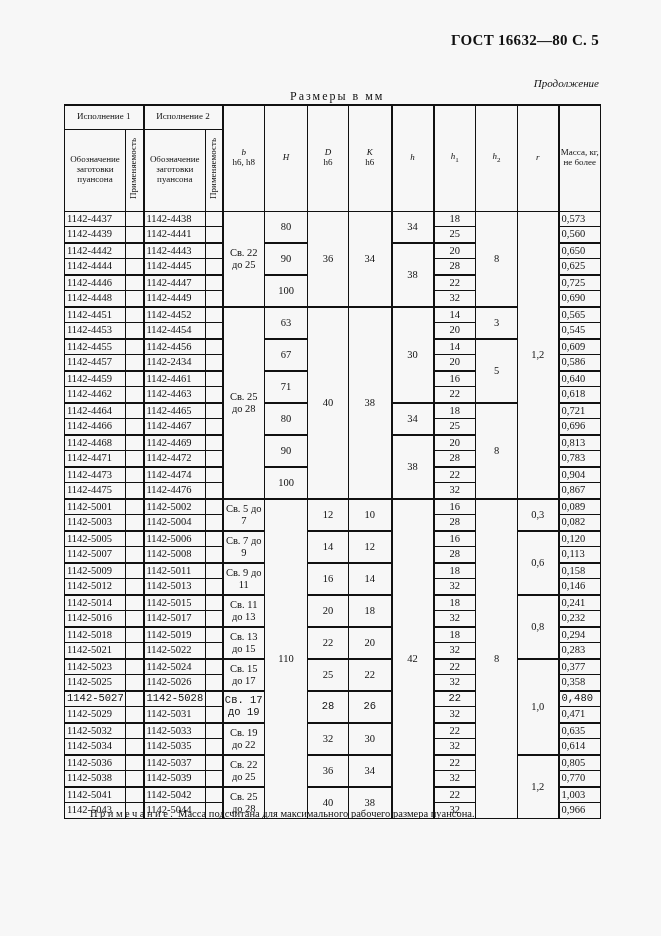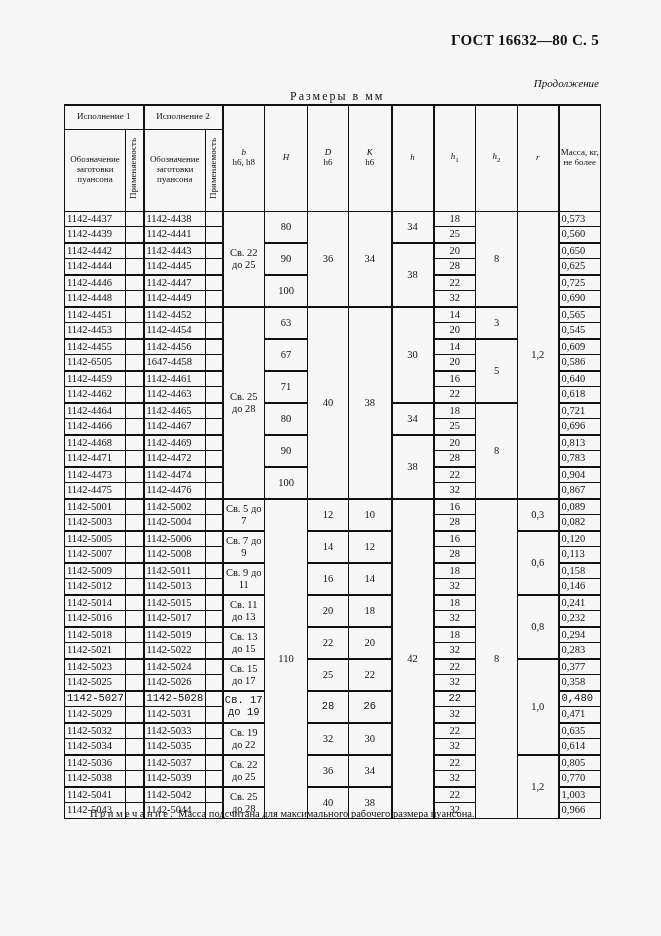--- a/index.html
+++ b/index.html
@@ -150,23 +150,23 @@
         <td class="code">1142-4455</td>
         <td class="thick-r"></td>
         <td class="code">1142-4456</td>
         <td class="thick-r"></td>
         <td rowspan="2">67</td>
         <td>14</td>
         <td rowspan="4">5</td>
         <td class="code">0,609</td>
       </tr>
       <tr>
-        <td class="code">1142-6505</td>
-        <td class="thick-r"></td>
-        <td class="code">1647-4458</td>
+        <td class="code">1142-4457</td>
+        <td class="thick-r"></td>
+        <td class="code">1142-2434</td>
         <td class="thick-r"></td>
         <td>20</td>
         <td class="code">0,586</td>
       </tr>
       <tr style="border-top: 2px solid rgb(17, 17, 17);">
         <td class="code">1142-4459</td>
         <td class="thick-r"></td>
         <td class="code">1142-4461</td>
         <td class="thick-r"></td>
         <td rowspan="2">71</td>

